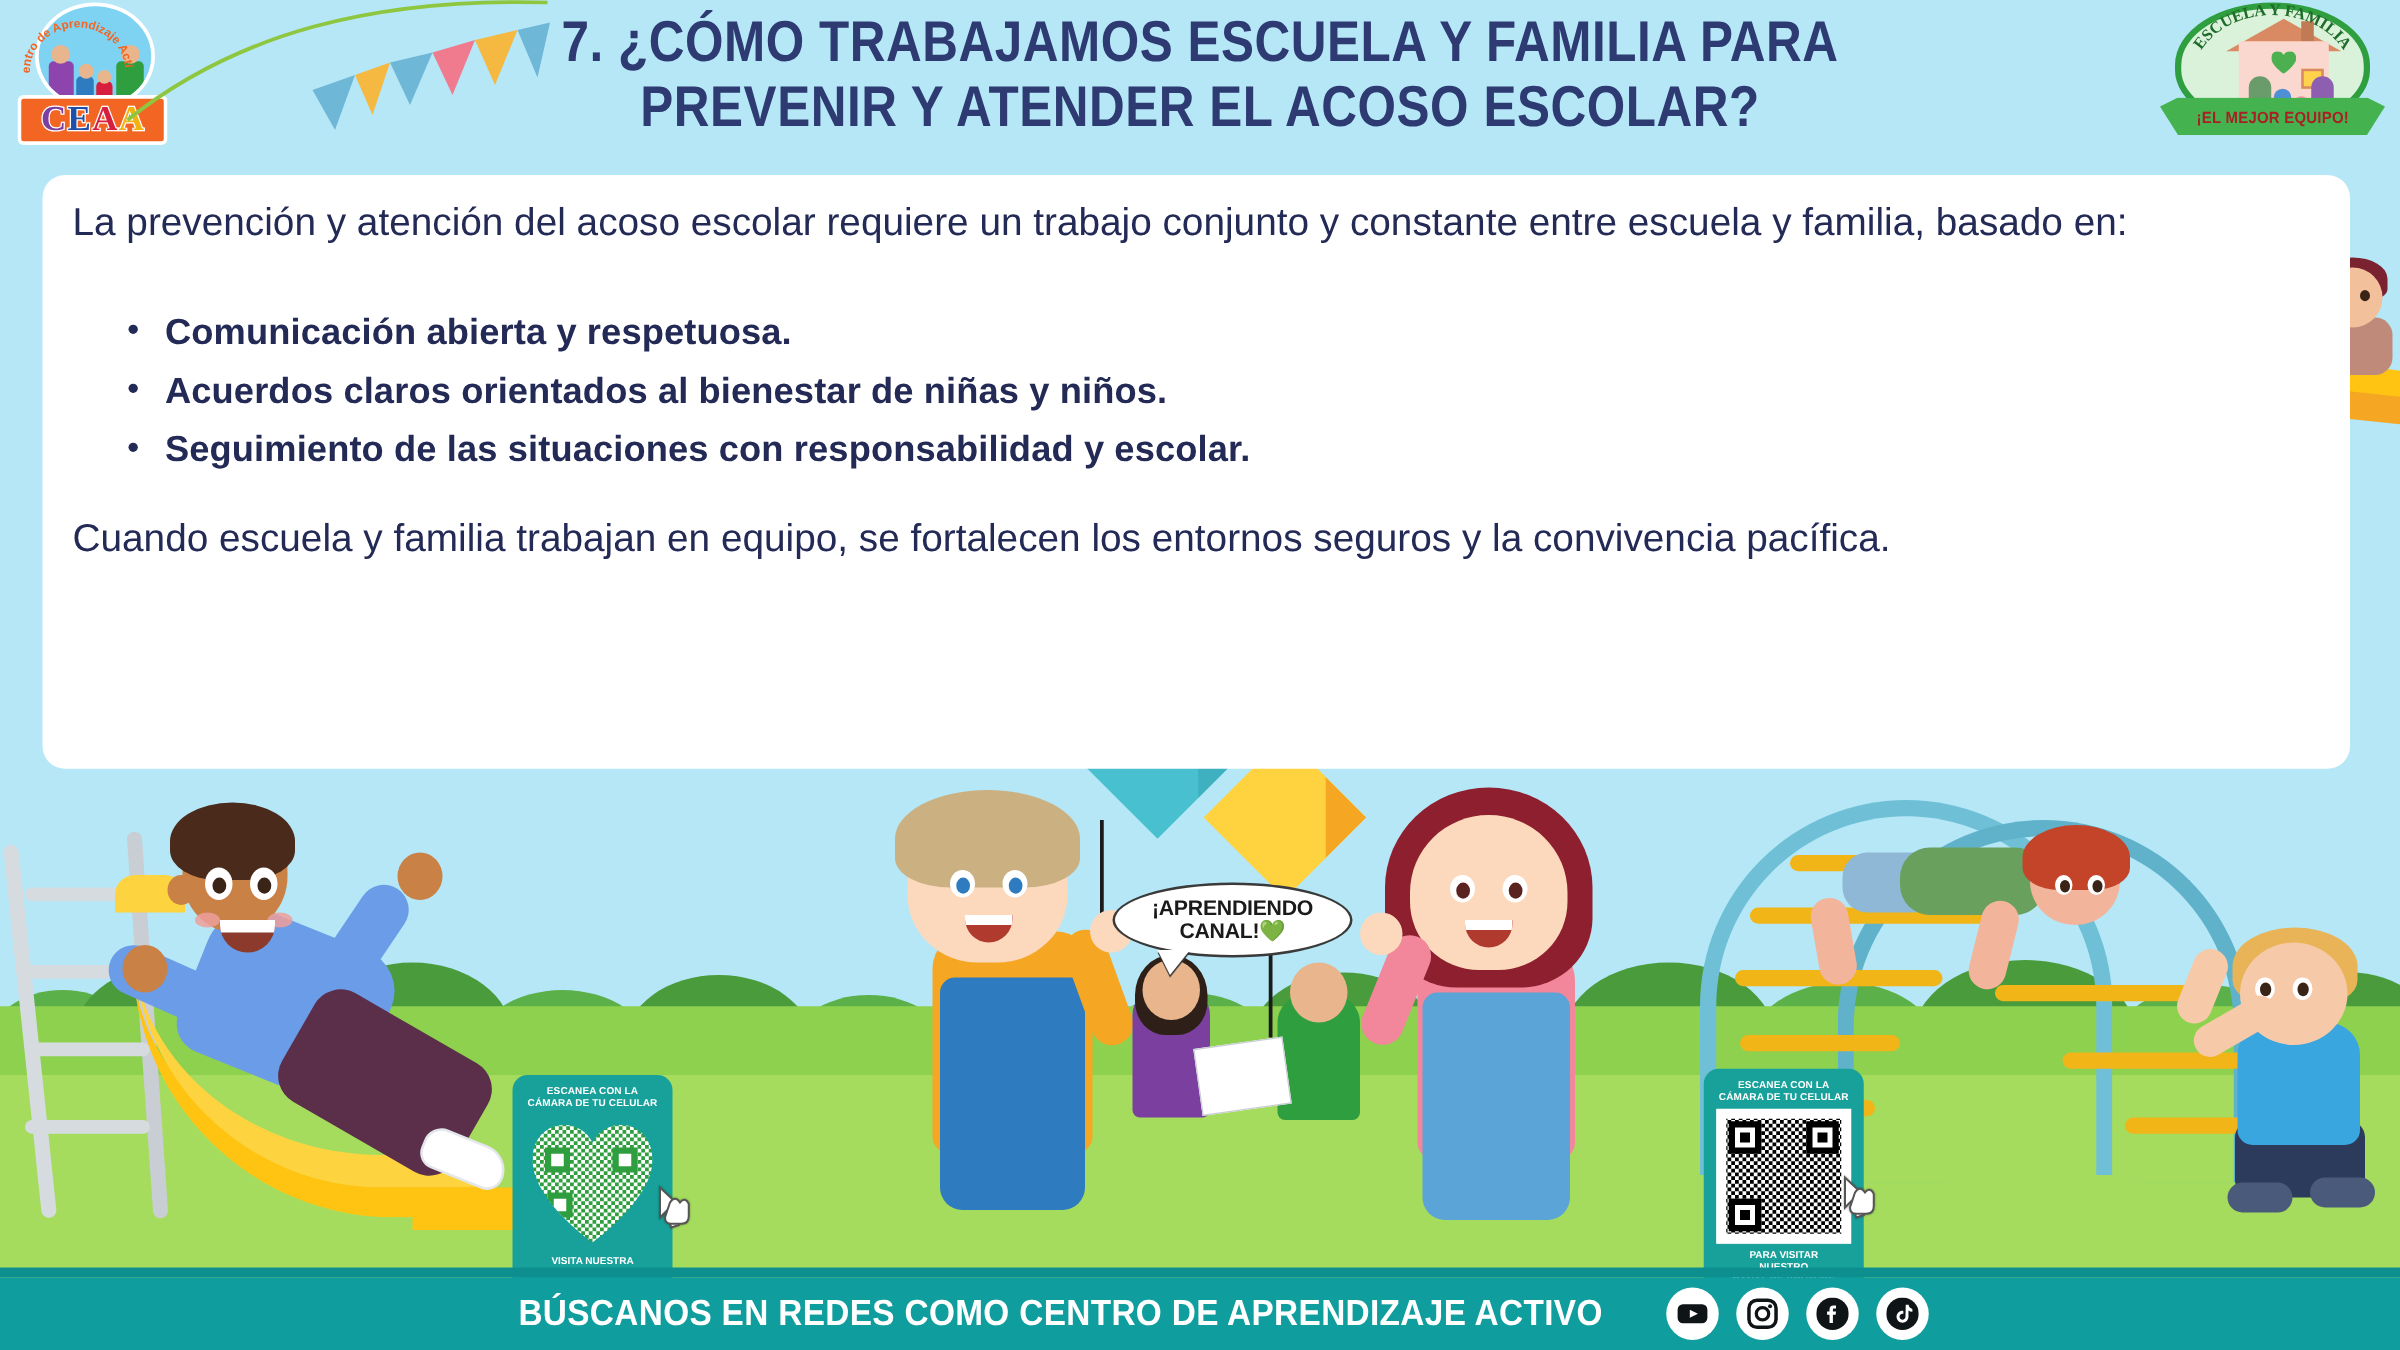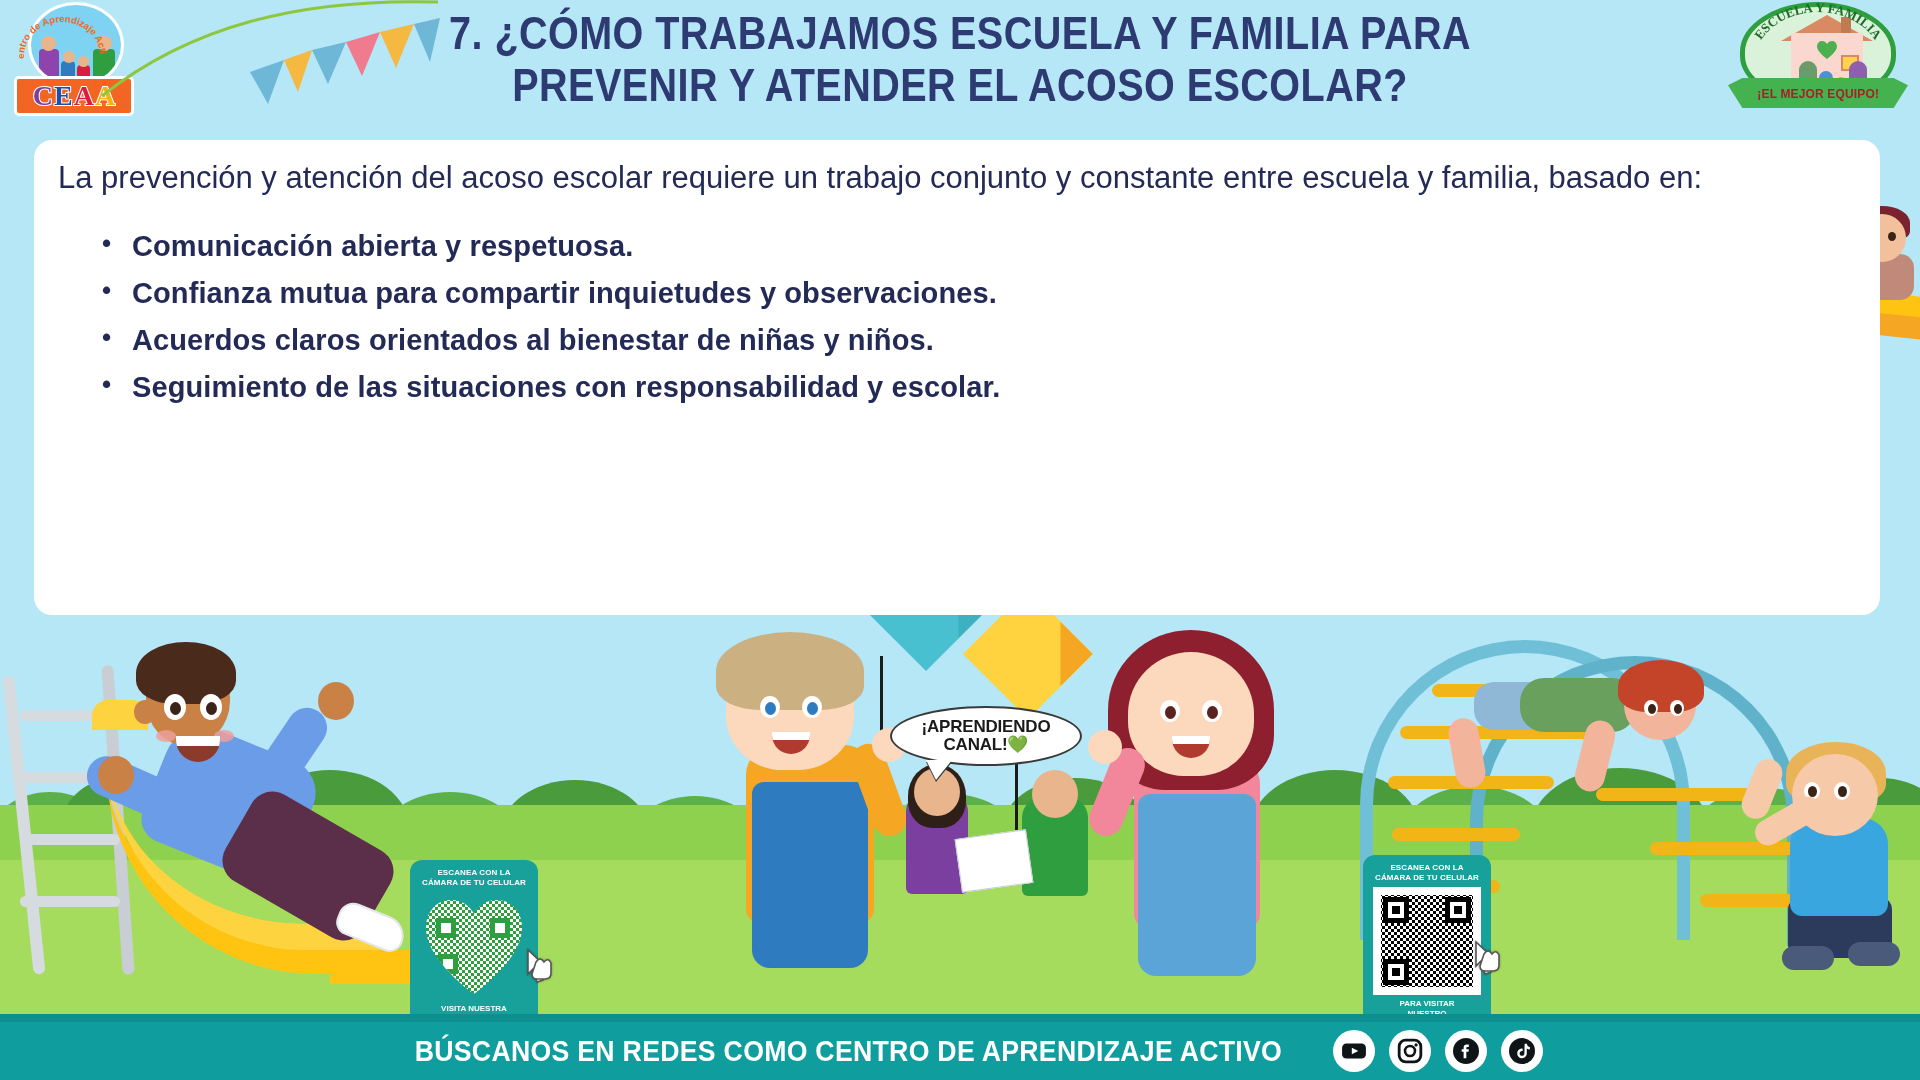--- a/index.html
+++ b/index.html
@@ -103,21 +103,21 @@
   
   .card {
     position:absolute; left:34px; top:140px; width:1846px; height:475px;
     background:#ffffff; border-radius:18px; z-index:30;
     padding:18px 24px 14px 24px;
   }
   .intro {
     color:#232a56; font-size:31px; line-height:1.30;
     text-align:justify; text-justify:inter-word;
   }
-  .bullets { margin-top:34px; list-style:none; padding-left:44px; }
+  .bullets { margin-top:54px; list-style:none; padding-left:44px; }
   .bullets li {
     color:#232a56; font-weight:bold; font-size:29px; line-height:1.0;
     margin-bottom:18px; position:relative; padding-left:30px;
     font-family:"Liberation Sans Narrow","Liberation Sans",sans-serif;
     letter-spacing:0.1px;
   }
   .bullets li::before {
     content:"•"; position:absolute; left:0; top:-2px; font-size:26px; color:#232a56;
   }
   .closing {
@@ -507,24 +507,24 @@
       <div class="eyf-ribbon">
         <span>¡EL MEJOR EQUIPO!</span>
       </div>
     </div>
   </div>
 
   <div class="card">
     <p class="intro">La prevención y atención del acoso escolar requiere un trabajo conjunto y constante entre escuela y familia, basado en:</p>
     <ul class="bullets">
       <li>Comunicación abierta y respetuosa.</li>
-      <li>Confianza mutua para compartir inquietudes y observaciones.</li>
       <li>Acuerdos claros orientados al bienestar de niñas y niños.</li>
       <li>Seguimiento de las situaciones con responsabilidad y escolar.</li>
     </ul>
+    <p class="closing">Cuando escuela y familia trabajan en equipo, se fortalecen los entornos seguros y la convivencia pacífica.</p>
   </div>
 
   <div class="qr-card qr-left">
     <div class="qr-top">ESCANEA CON LA</div>
     <div class="qr-top">CÁMARA DE TU CELULAR</div>
     <div class="qr-img heart">
       <svg viewBox="0 0 108 108" width="108" height="108">
         <defs>
           <clipPath id="heartClip">
             <path d="M54 102 C54 102 6 68 6 36 C6 18 18 8 31 8 C42 8 50 14 54 22 C58 14 66 8 77 8 C90 8 102 18 102 36 C102 68 54 102 54 102 Z"></path>

